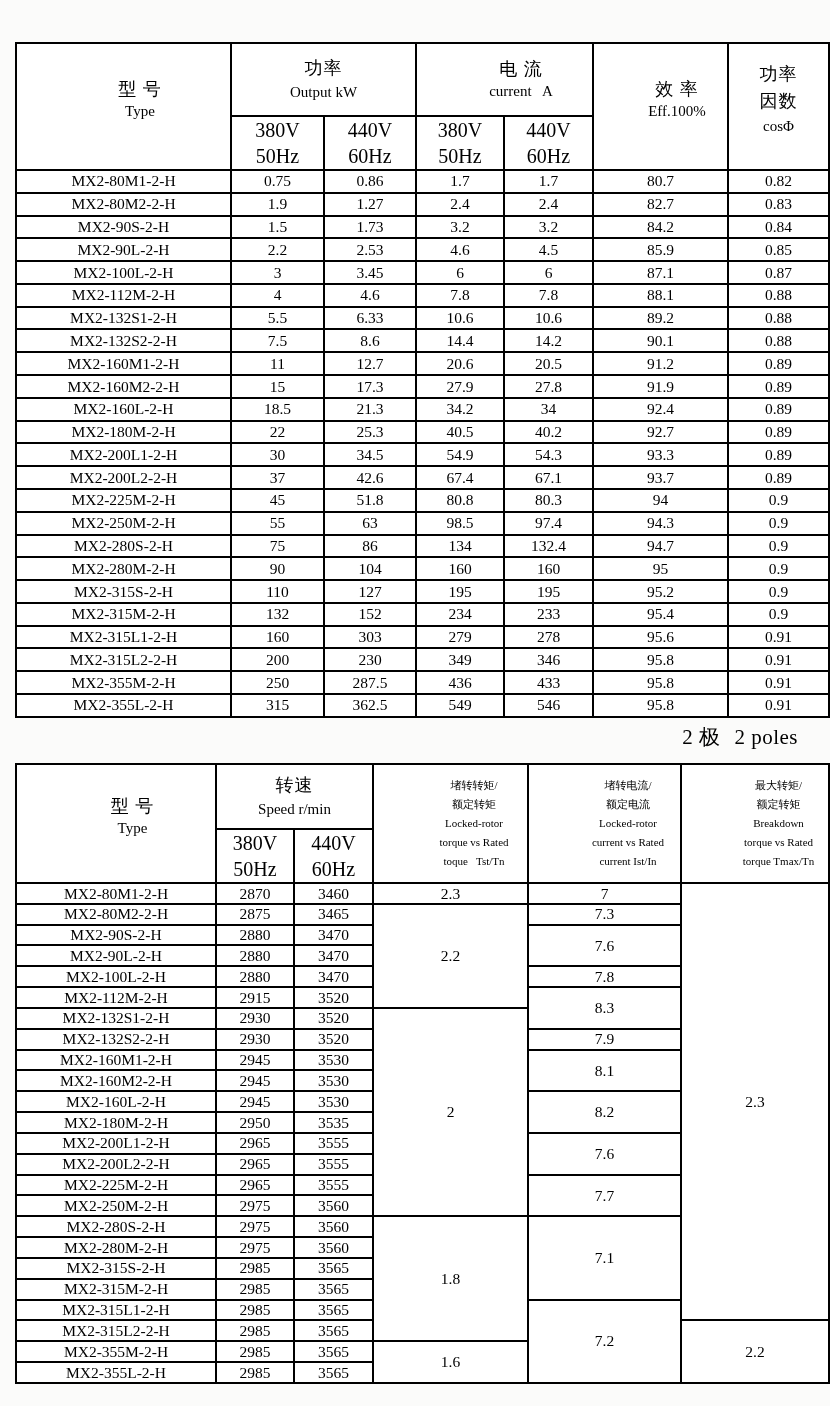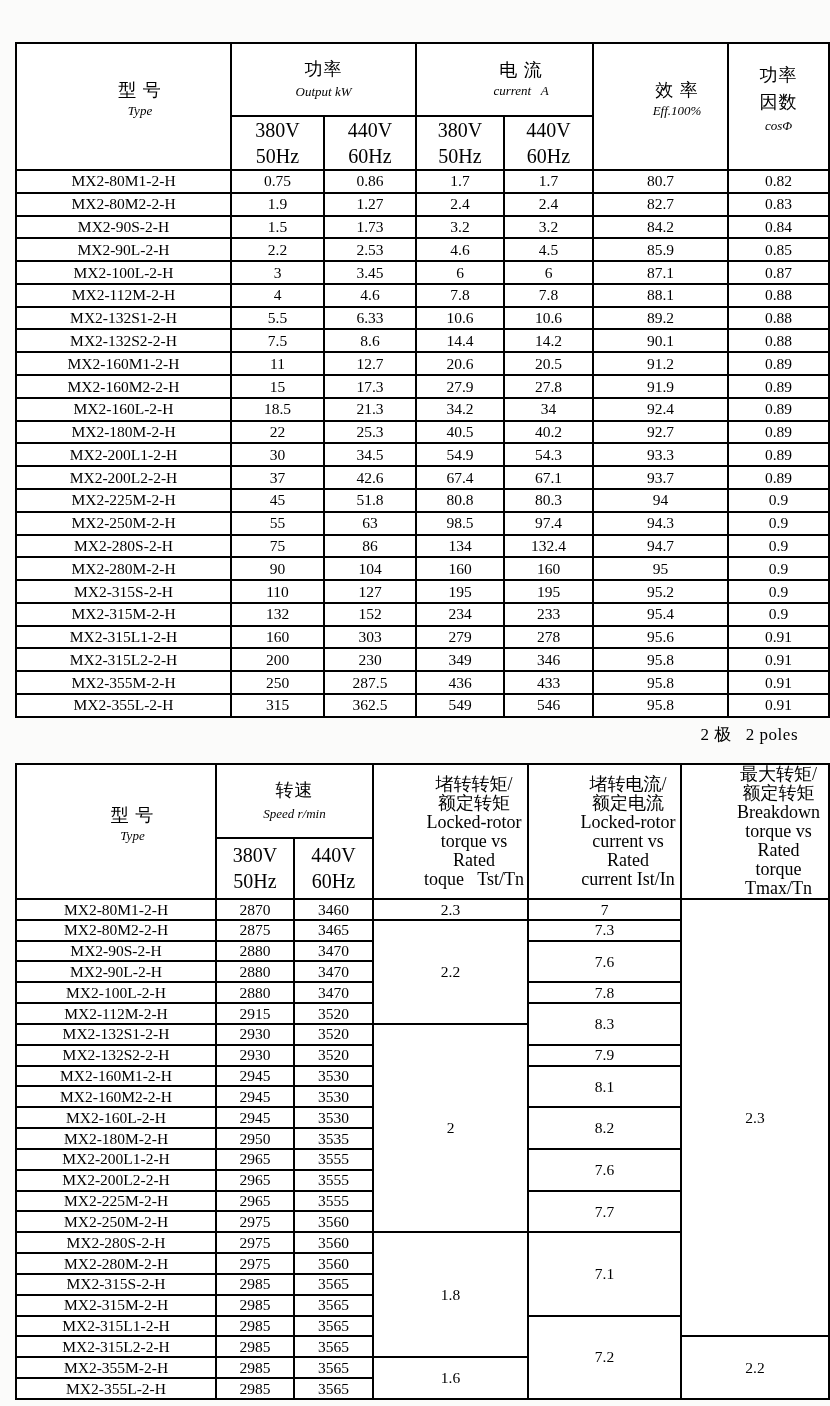--- a/index.html
+++ b/index.html
@@ -20,31 +20,31 @@
   #t1 { left: 15px; top: 42px; width: 813px; }
   #t2 { left: 15px; top: 763px; width: 813px; }
   #t1 thead tr.h1 { height: 73px; }
   #t1 thead tr.h2 { height: 50px; }
   #t1 tbody tr { height: 22.79px; }
   #t2 thead tr.h1 { height: 65px; }
   #t2 thead tr.h2 { height: 40px; }
   #t2 tbody tr { height: 20.83px; }
   td.model { text-align: left; padding-left: 9px; }
   .zh  { font-size: 18px; letter-spacing: 1px; }
-  .en  { font-size: 13px; font-style: italic; }
+  .en  { font-size: 15px; }
   .sub { font-size: 20px; line-height: 1.3; }
   .hcell { display: flex; flex-direction: column; justify-content: center; align-items: center; height: 100%; }
   .gap6  { gap: 6px; text-align: center; }
   .gap10 { gap: 4px; padding-left: 33px; }
   .bias  { padding-bottom: 14px; box-sizing: border-box; }
-  .spec5 { font-size: 18px; line-height: 19px; margin-left: 47px; }
+  .spec5 { font-size: 11px; line-height: 19px; margin-left: 47px; }
   .ws { white-space: pre; }
   #poles-note {
     position: absolute; top: 723px; right: 32px;
-    font-size: 17px; letter-spacing: 0.5px;
+    font-size: 21px; letter-spacing: 0.5px;
   }
   #poles-note .sep { display: inline-block; width: 14px; }
 </style>
 </head>
 <body>
 
 <table class="spec" id="t1">
   <colgroup>
     <col style="width:215px">
       <col style="width:93px">

